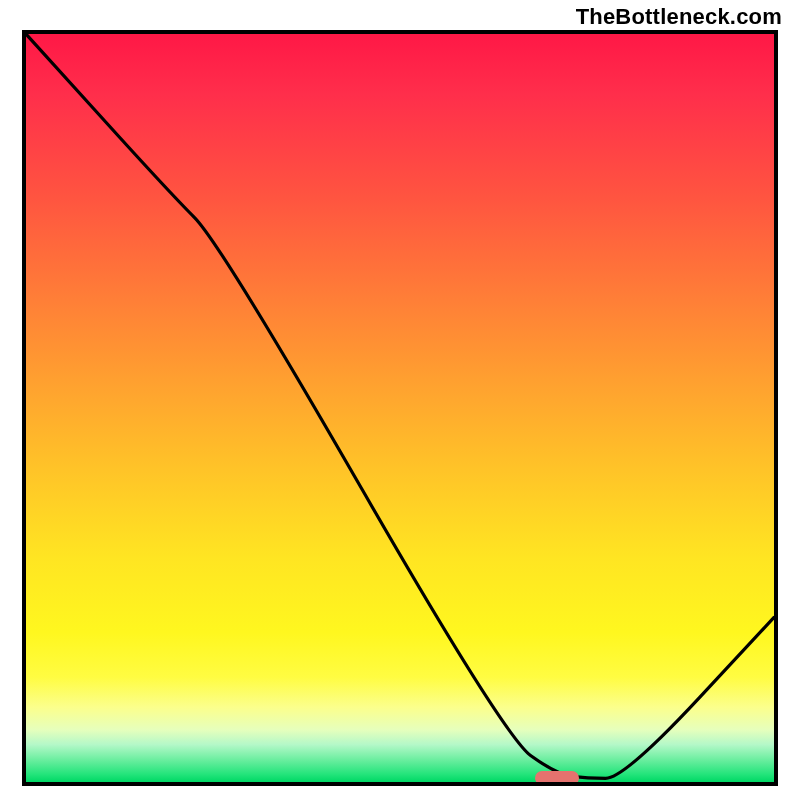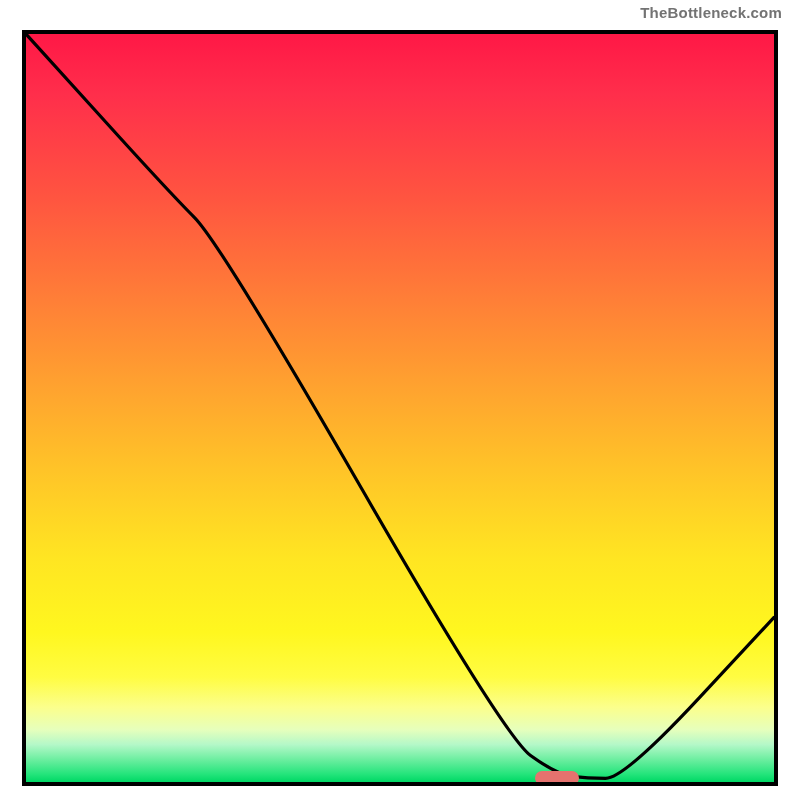--- a/index.html
+++ b/index.html
@@ -12,23 +12,23 @@
   }
   .container {
     position: relative;
     width: 800px;
     height: 800px;
   }
   .watermark {
     position: absolute;
     top: 4px;
     right: 18px;
-    font-size: 15px;
+    font-size: 22px;
     font-weight: 600;
-    color: #737373;
+    color: #000000;
     letter-spacing: 0.2px;
   }
   .chart-frame {
     position: absolute;
     left: 22px;
     top: 30px;
     width: 756px;
     height: 756px;
     border: 4px solid #000;
     box-sizing: border-box;

